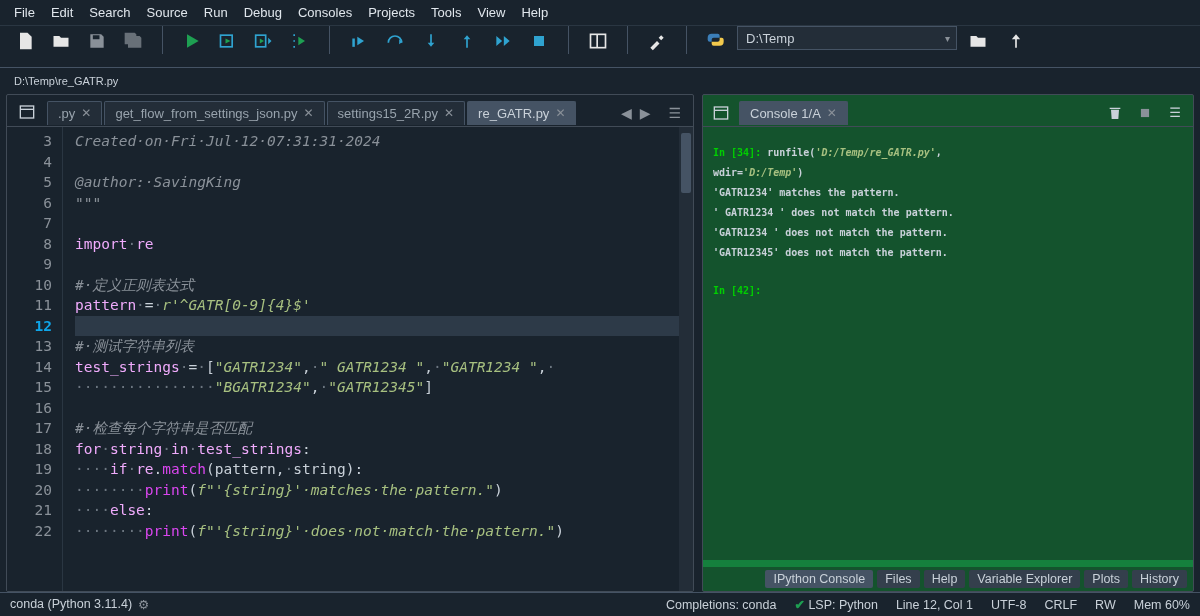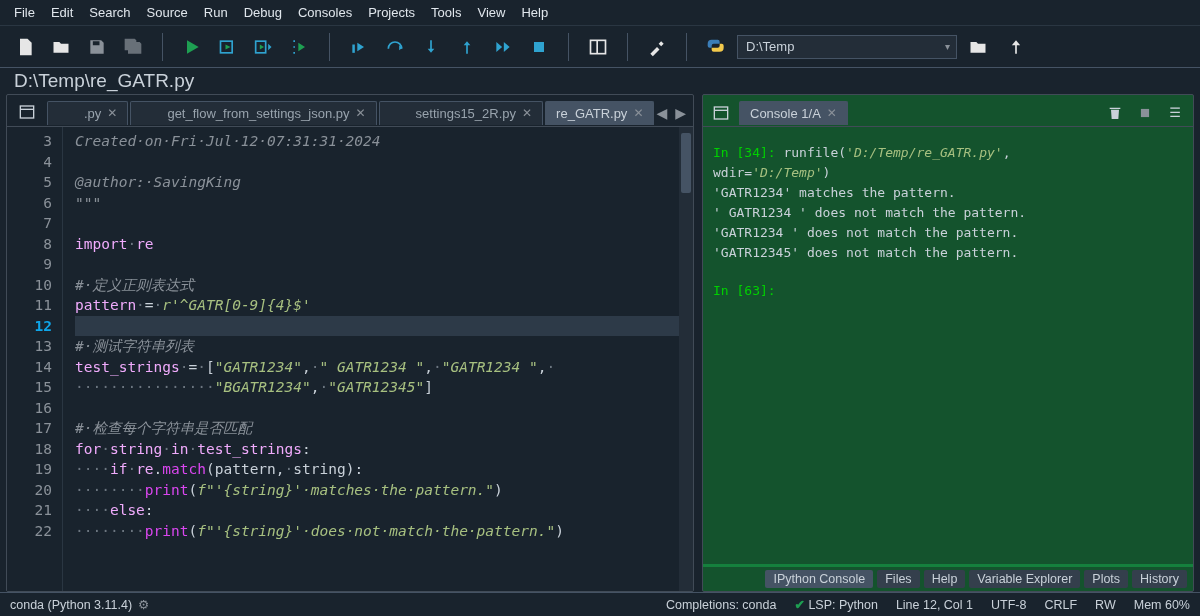--- a/index.html
+++ b/index.html
@@ -1,33 +1,33 @@
 <!DOCTYPE html>
 <html><head>
 <meta charset="utf-8">
 <style>
 * { margin:0; padding:0; box-sizing:border-box; }
 body { font-family:"Segoe UI",Arial,sans-serif; background:#19232d; color:#c9d1d9; font-size:13px; width:1200px; height:616px; overflow:hidden; }
 .menubar { display:flex; align-items:center; height:26px; background:#19232d; padding:0 6px; border-bottom:1px solid #2a3642; }
 .menubar .item { padding:2px 8px; color:#e0e6ec; cursor:pointer; }
-.toolbar { display:flex; align-items:center; height:42px; background:#19232d; padding:0 8px; gap:4px; border-bottom:1px solid #455364; }
+.toolbar { display:flex; align-items:flex-start; height:42px; background:#19232d; padding:0 8px; gap:4px; border-bottom:1px solid #455364; }
 .tool-group { display:flex; gap:2px; align-items:center; }
 .tool-sep { width:1px; height:28px; background:#455364; margin:0 8px; }
 .tool-btn { width:34px; height:30px; display:flex; align-items:center; justify-content:center; cursor:pointer; }
 .tool-btn svg { width:20px; height:20px; }
 .wd-select { flex:0 0 220px; background:#232d38; border:1px solid #455364; color:#c9d1d9; padding:3px 20px 3px 8px; height:24px; display:flex; align-items:center; position:relative; }
 .wd-select::after { content:"▾"; position:absolute; right:6px; color:#8a9199; font-size:10px; }
-.pathbar { height:26px; display:flex; align-items:center; padding:0 14px; color:#c9d1d9; font-size:19px; }
+.pathbar { height:26px; display:flex; align-items:center; padding:0 14px; color:#c9d1d9; font-size:11px; }
 .splitter { display:flex; height:498px; }
 .left-pane { width:688px; border:1px solid #414b57; background:#19232d; border-radius:2px; margin:0 4px 0 6px; display:flex; flex-direction:column; position:relative; }
 .right-pane { flex:1; border:1px solid #414b57; background:#14532d; border-radius:2px; margin:0 6px 0 4px; display:flex; flex-direction:column; position:relative; }
 .tabrow { display:flex; align-items:center; height:32px; padding:4px 4px 0 4px; gap:2px; border-bottom:1px solid #414b57;}
 .left-pane .tabrow { padding-left:40px; }
 .tab { background:#2c3a48; color:#c9d1d9; padding:4px 10px; border:1px solid #455364; border-bottom:none; display:flex; align-items:center; gap:6px; font-size:13px; border-radius:2px 2px 0 0;}
-.tab.inactive { background:#232d38; color:#98a3ad;padding-left:36px; }
+.tab.inactive { background:#232d38; color:#98a3ad; }
 .tab .close { font-size:12px; color:#8a9199; cursor:pointer; }
 .tab.active { background:#455364; }
 .tabnav { margin-left:auto; display:flex; gap:8px; padding-right:8px; align-items:center;}
 .tabnav span { color:#8a9199; font-size:14px; cursor:pointer; }
 .corner-icon { position:absolute; top:6px; left:8px; width:24px; height:22px; display:flex; align-items:center; justify-content:center; }
 .editor { flex:1; display:flex; font-family:Consolas,monospace; font-size:14.5px; overflow:hidden; position:relative;}
 .lnums { width:56px; text-align:right; padding:4px 10px 0 0; color:#8a9199; line-height:20.5px; background:#19232d; border-right:1px solid #2a3642;}
 .lnums div { height:20.5px; }
 .lnums div.active { color:#0ea5e9; font-weight:bold; }
 .code { flex:1; padding:4px 0 0 12px; line-height:20.5px; white-space:pre; position:relative;}
@@ -37,28 +37,28 @@
 .c-kw { color:#f0abfc; }
 .c-str { color:#a7c080; font-style:italic; }
 .c-fn { color:#d946ef; }
 .c-var { color:#f0abfc; }
 .c-dot { color:#6c7680; }
 .vscroll { position:absolute; right:0; top:0; width:14px; height:100%; background:#232d38; }
 .vscroll .thumb { position:absolute; left:2px; right:2px; top:6px; height:60px; background:#455364; border-radius:2px;}
 .console-tabrow { display:flex; align-items:center; height:32px; padding:4px 6px 0 6px; gap:6px; border-bottom:1px solid #414b57;}
 .console-tabrow .spacer { flex:1; }
 .icon-btn { width:24px; height:22px; display:flex; align-items:center; justify-content:center; cursor:pointer; }
-.console-body { flex:1; padding:16px 8px 8px 10px; font-family:Consolas,monospace; font-size:13px; line-height:20px; overflow:hidden; position:relative;}
+.console-body { flex:1; padding:16px 8px 8px 10px; font-family:Consolas,monospace; font-size:10px; line-height:20px; overflow:hidden; position:relative;font-weight:bold;}
 .c-prompt { color:#00d000; }
 .c-path { color:#a7c080; font-style:italic;}
-.bottom-tabs { display:flex; gap:4px; padding:3px 6px; border-top:3px solid #15803d; justify-content:flex-end;}
+.bottom-tabs { display:flex; gap:4px; padding:3px 6px; border-top:7px solid #15803d; justify-content:flex-end;}
 .bottom-tabs .btab { background:#343f4c; color:#c9d1d9; padding:2px 8px; font-size:12.5px; border-radius:2px; cursor:pointer;}
 .bottom-tabs .btab.active { background:#455364; }
 .statusbar { position:absolute; bottom:0; left:0; right:0; height:24px; background:#19232d; border-top:1px solid #455364; display:flex; align-items:center; padding:0 10px; font-size:12.5px; color:#c9d1d9; gap:18px; justify-content:flex-end;}
-.statusbar .left-item { margin-right:auto; display:flex; align-items:center; gap:6px; }
+.statusbar .left-item { margin-right:auto; display:flex; gap:6px; }
 .statusbar .gear { color:#8a9199; }
 .check { color:#1e9f52; font-weight:bold; }
 </style>
 </head>
 <body>
 
 <div class="menubar" id="menubar">
     <span class="item">File</span>
     <span class="item">Edit</span>
     <span class="item">Search</span>
@@ -284,21 +284,21 @@
         </div>
       <div class="icon-btn">☰</div>
     </div>
     <div class="console-body" id="console-body">
         <div><span class="c-prompt">In [34]:</span> <span>runfile(</span><span class="c-path">'D:/Temp/re_GATR.py'</span>,</div>
         <div>wdir=<span class="c-path">'D:/Temp'</span>)</div>
         <div>'GATR1234' matches the pattern.</div>
         <div>' GATR1234 ' does not match the pattern.</div>
         <div>'GATR1234 ' does not match the pattern.</div>
         <div>'GATR12345' does not match the pattern.</div>
-        <div style="margin-top:18px"><span class="c-prompt">In [63]:</span></div>
+        <div style="margin-top:18px"><span class="c-prompt">In [42]:</span></div>
       </div>
     <div class="bottom-tabs" id="bottom-tabs">
         <div class="btab active">IPython Console</div>
         <div class="btab">Files</div>
         <div class="btab">Help</div>
         <div class="btab">Variable Explorer</div>
         <div class="btab">Plots</div>
         <div class="btab">History</div>
       </div>
   </div>

